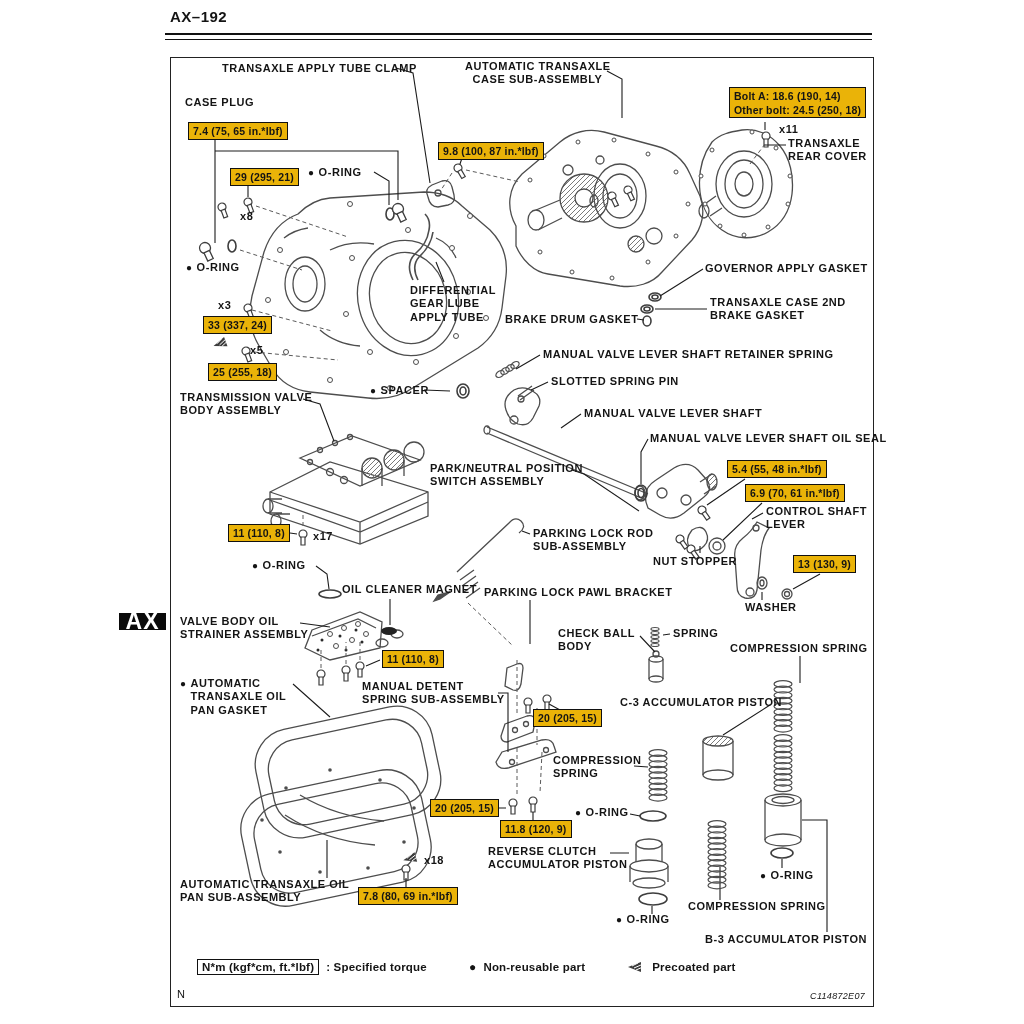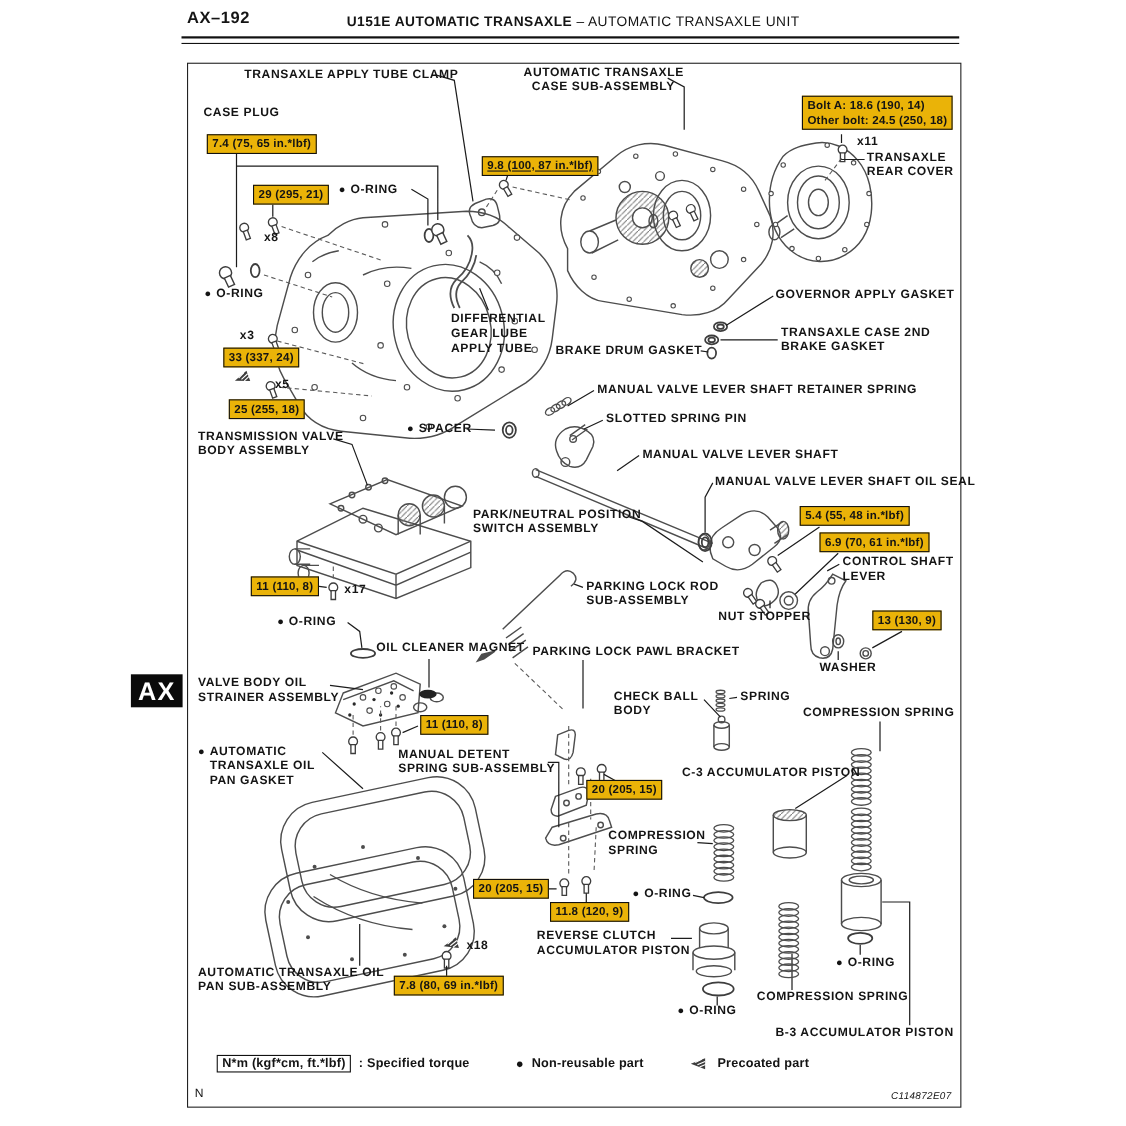--- a/index.html
+++ b/index.html
@@ -5,21 +5,21 @@
   html,body{margin:0;padding:0;background:#fff;}
   body{width:1024px;height:1024px;position:relative;overflow:hidden;
        font-family:"Liberation Sans",sans-serif;color:#141414;}
   #page{position:absolute;inset:0;}
   .pageno{position:absolute;left:170px;top:8px;font-size:15px;font-weight:bold;letter-spacing:.5px;}
   .title{position:absolute;left:170px;top:13px;width:702px;text-align:center;font-size:12.5px;letter-spacing:.4px;}
   .title .b{font-weight:bold;}
   .hrule{position:absolute;left:165px;top:33px;width:707px;height:4px;
          border-top:2.5px solid #111;border-bottom:1px solid #111;}
   .frame{position:absolute;left:170px;top:57px;width:702px;height:948px;border:1.2px solid #222;}
-  .ax-tab{position:absolute;left:119px;top:613px;width:47px;height:30px;background:#0a0a0a;color:#fff;
+  .ax-tab{position:absolute;left:119px;top:613px;width:47px;height:17px;background:#0a0a0a;color:#fff;
           font-size:23px;font-weight:bold;display:flex;align-items:center;justify-content:center;letter-spacing:1px;}
   .callout{position:absolute;font-size:11px;font-weight:bold;line-height:1.22;letter-spacing:.55px;
            white-space:pre;z-index:3;display:flex;align-items:flex-start;gap:4px;background:transparent;}
   .callout.boxed{border:1.5px solid #111;padding:2px 4px 0 4px;background:#eab308;font-size:10.5px;
                  letter-spacing:.2px;line-height:1.3;}
   .callout.center{display:block;text-align:center;}
   .dot{font-size:10px;line-height:13px;}
   .legend{position:absolute;left:197px;top:959px;display:flex;align-items:center;gap:7px;z-index:3;
           font-size:11.5px;font-weight:bold;letter-spacing:.2px;}
   .legend .lbox{border:1.5px solid #111;padding:1px 4px;}
@@ -29,21 +29,20 @@
   .fig-code{position:absolute;left:760px;top:991px;width:105px;text-align:right;font-size:9px;letter-spacing:.3px;z-index:4;font-style:italic;}
   svg{position:absolute;left:0;top:0;z-index:1;}
   svg *{vector-effect:non-scaling-stroke;}
 </style>
 </head>
 <body>
 
 <div id="page">
 
   <div class="pageno">AX–192</div>
-  <div class="title"><span class="b">U151E AUTOMATIC TRANSAXLE</span><span>  –  </span><span>AUTOMATIC TRANSAXLE UNIT</span></div>
   <div class="hrule"></div>
   <div class="frame"></div>
   <div class="ax-tab">AX</div>
 
   <svg width="1024" height="1024" viewBox="0 0 1024 1024">
     <defs>
       <pattern id="hatch" patternUnits="userSpaceOnUse" width="5" height="5">
         <path d="M0,5 l5,-5" stroke="#7a7a7a" stroke-width="1" fill="none"></path>
       </pattern>
       <g id="boltG" fill="#fff" stroke="#3d3d3d" stroke-width="1.2">
@@ -416,27 +415,27 @@
         <ellipse cx="717" cy="863.0600000000003" rx="9" ry="3.42"></ellipse>
         <ellipse cx="717" cy="868.6400000000003" rx="9" ry="3.42"></ellipse>
         <ellipse cx="717" cy="874.2200000000004" rx="9" ry="3.42"></ellipse>
         <ellipse cx="717" cy="879.8000000000004" rx="9" ry="3.42"></ellipse>
         <ellipse cx="717" cy="885.3800000000005" rx="9" ry="3.42"></ellipse>
       </g>
     </svg>
 
   <div id="callouts">
       <div class="callout" style="left: 222px; top: 62px;"><span>TRANSAXLE APPLY TUBE CLAMP</span></div>
-      <div class="callout center" style="left: 476px; top: 60px; width: 145px;"><span>AUTOMATIC TRANSAXLE
+      <div class="callout center" style="left: 465px; top: 60px; width: 145px;"><span>AUTOMATIC TRANSAXLE
 CASE SUB-ASSEMBLY</span></div>
       <div class="callout" style="left: 185px; top: 96px;"><span>CASE PLUG</span></div>
       <div class="callout boxed" style="left: 188px; top: 122px;"><span>7.4 (75, 65 in.*lbf)</span></div>
       <div class="callout boxed" style="left: 230px; top: 168px;"><span>29 (295, 21)</span></div>
       <div class="callout" style="left: 308px; top: 166px;"><span class="dot">●</span><span>O-RING</span></div>
-      <div class="callout boxed" style="left: 438px; top: 142px; text-decoration: underline;"><span>9.8 (100, 87 in.*lbf)</span></div>
+      <div class="callout boxed" style="left: 438px; top: 142px;"><span>9.8 (100, 87 in.*lbf)</span></div>
       <div class="callout boxed" style="left: 729px; top: 87px;"><span>Bolt A: 18.6 (190, 14)
 Other bolt: 24.5 (250, 18)</span></div>
       <div class="callout" style="left: 779px; top: 123px;"><span>x11</span></div>
       <div class="callout" style="left: 788px; top: 137px; justify-content: center;"><span>TRANSAXLE
 REAR COVER</span></div>
       <div class="callout" style="left: 240px; top: 210px;"><span>x8</span></div>
       <div class="callout" style="left: 186px; top: 261px;"><span class="dot">●</span><span>O-RING</span></div>
       <div class="callout" style="left: 218px; top: 299px;"><span>x3</span></div>
       <div class="callout boxed" style="left: 203px; top: 316px;"><span>33 (337, 24)</span></div>
       <div class="callout" style="left: 250px; top: 344px;"><span>x5</span></div>

